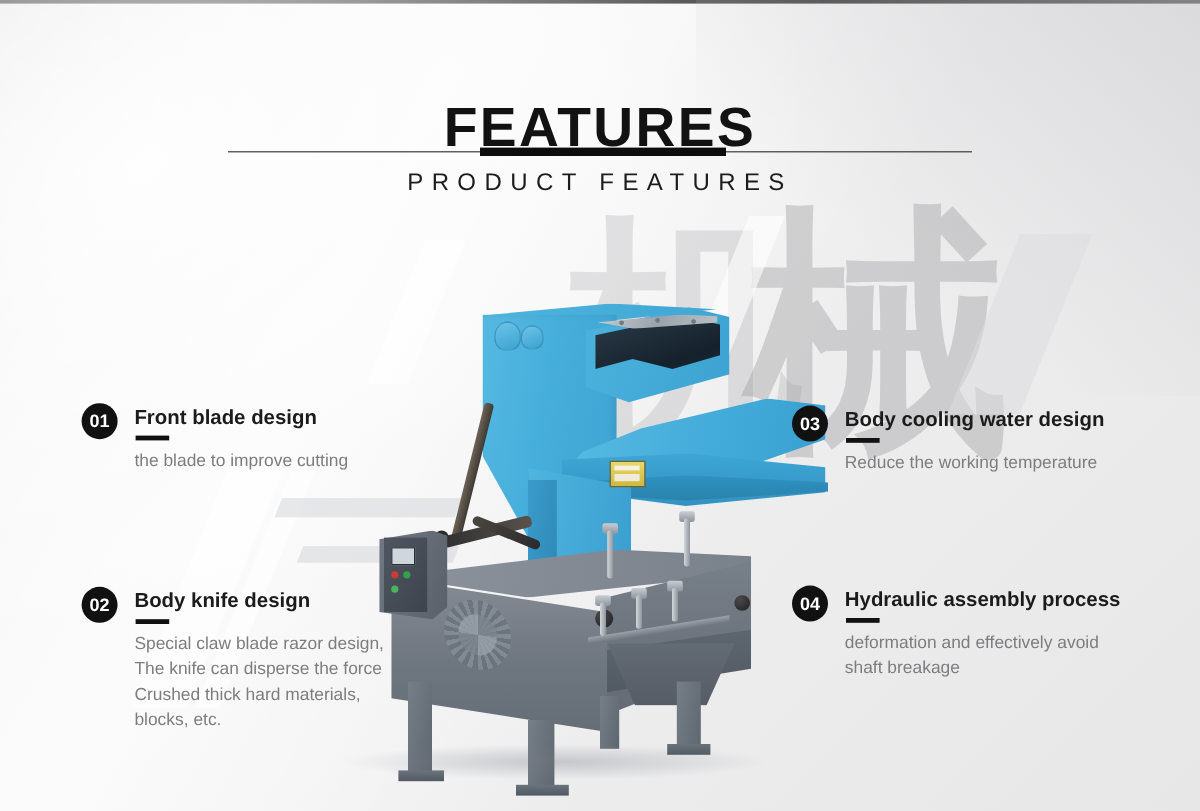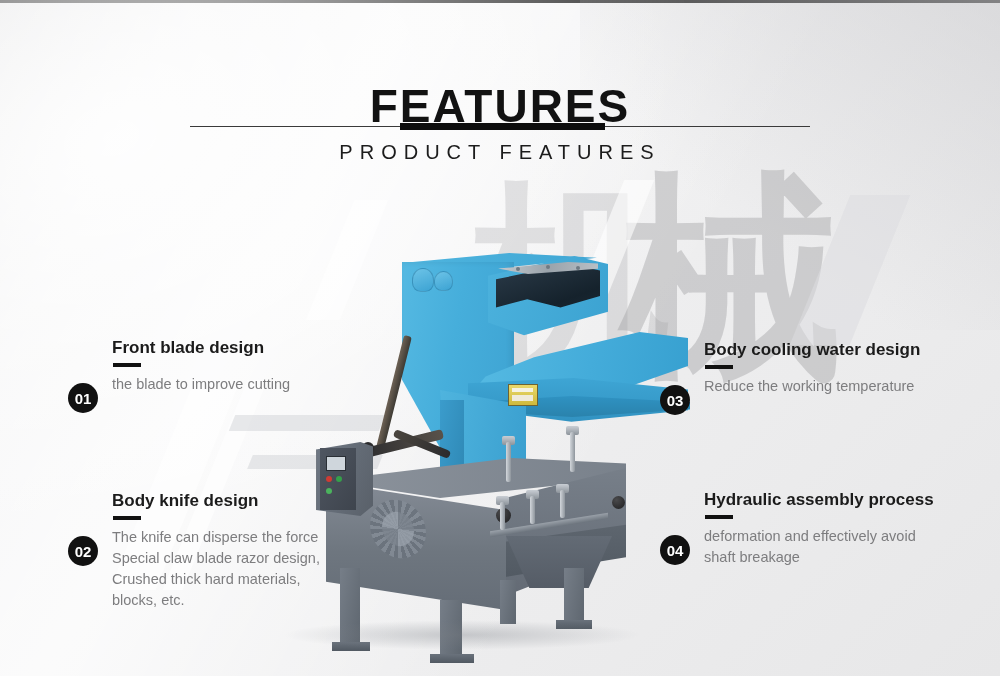--- a/index.html
+++ b/index.html
@@ -230,21 +230,21 @@
     position:absolute;left:282px;top:620px;width:360px;height:30px;
     background:radial-gradient(ellipse at 50% 50%, rgba(120,125,132,0.35) 0%, rgba(120,125,132,0.0) 70%);
     pointer-events:none;
   }
 
   
   .feat{position:absolute;}
   .badge{
     position:absolute;left:0;top:0;width:30px;height:30px;border-radius:50%;
     background:#111;color:#fff;font-size:15px;font-weight:bold;
-    display:flex;align-items:center;justify-content:center;letter-spacing:0px;margin-top:47px;
+    display:flex;align-items:center;justify-content:center;letter-spacing:0px;
   }
   .feat-title{
     position:absolute;left:44px;top:2px;
     font-size:17px;font-weight:bold;color:#1b1b1b;white-space:nowrap;
   }
   .feat-underline{
     position:absolute;left:45px;top:27px;width:28px;height:4px;background:#111;
   }
   .feat-body{
     position:absolute;left:44px;top:38px;
@@ -373,22 +373,22 @@
     <div class="feat-body">
       <div>the blade to improve cutting</div>
     </div>
   </div>
 
   <div class="feat" style="left:68px;top:489px;">
     <div class="badge">02</div>
     <div class="feat-title">Body knife design</div>
     <div class="feat-underline"></div>
     <div class="feat-body">
+      <div>Special claw blade razor design,</div>
       <div>The knife can disperse the force</div>
-      <div>Special claw blade razor design,</div>
       <div>Crushed thick hard materials,</div>
       <div>blocks, etc.</div>
     </div>
   </div>
 
   <div class="feat" style="left:660px;top:338px;">
     <div class="badge">03</div>
     <div class="feat-title">Body cooling water design</div>
     <div class="feat-underline"></div>
     <div class="feat-body">

